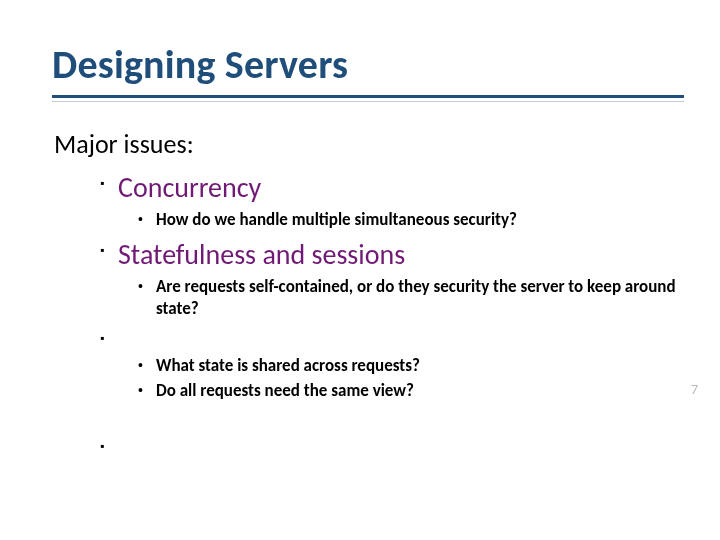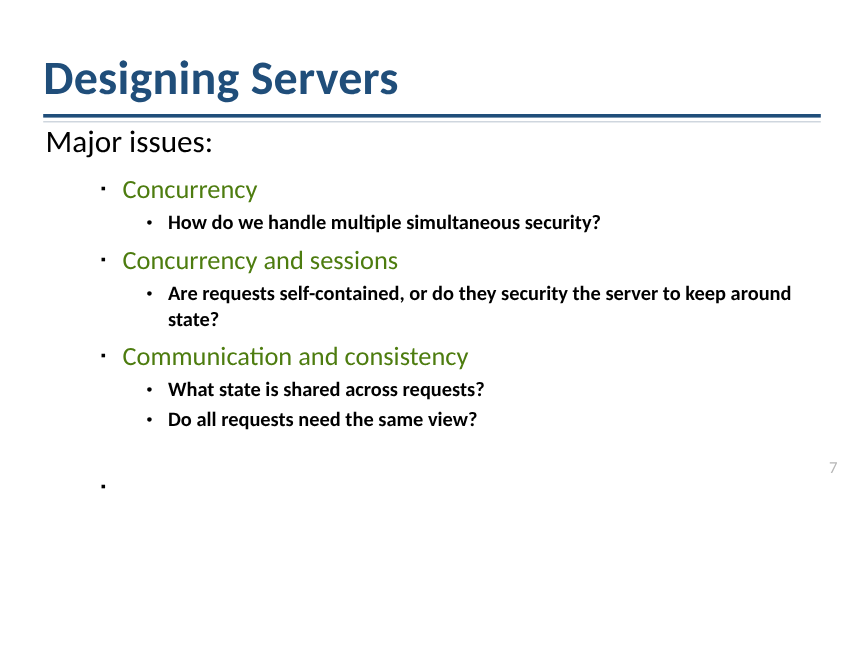--- a/index.html
+++ b/index.html
@@ -10,21 +10,21 @@
     background: #fff;
     font-family: Georgia, 'Times New Roman', serif;
     color: #000;
     overflow: hidden;
   }
   .slide {
     position: relative;
     width: 720px;
     height: 412px;
     box-sizing: border-box;
-    padding: 40px 36px 0 36px;
+    padding: 40px 36px 0 52px;
   }
   .title {
     font-family: "Gill Sans", "Gill Sans MT", Calibri, "Trebuchet MS", sans-serif;
     font-size: 40px;
     font-weight: 700;
     color: #204e7a;
     margin: 0 0 6px 0;
     letter-spacing: 0.2px;
   }
   .rule-thick {
@@ -33,20 +33,21 @@
     background: #204e7a;
     margin: 0;
   }
   .rule-thin {
     border: 0;
     height: 1px;
     background: #c4cdd6;
     margin: 3px 0 0 0;
   }
   .body {
+    margin-top: 26px;
   }
   .l1 {
     font-family: "Gill Sans", "Gill Sans MT", Calibri, "Trebuchet MS", sans-serif;
     font-size: 26px;
     color: #000;
     margin: 0 0 10px 2px;
   }
   .l2-row {
     display: flex;
     margin: 6px 0 4px 48px;
@@ -54,22 +55,22 @@
   .l2-bullet {
     font-family: Arial, sans-serif;
     font-size: 12px;
     color: #000;
     width: 18px;
     flex: 0 0 18px;
     line-height: 26px;
   }
   .l2-text {
     font-family: "Gill Sans", "Gill Sans MT", Calibri, "Trebuchet MS", sans-serif;
-    font-size: 22px;
-    color: #4d7c0f;
+    font-size: 28px;
+    color: #701a75;
   }
   .l3-row {
     display: flex;
     margin: 3px 0 3px 86px;
   }
   .l3-bullet {
     font-family: Arial, sans-serif;
     font-size: 14px;
     color: #000;
     width: 18px;
@@ -113,30 +114,29 @@
       <span class="l2-bullet">▪</span>
       <span class="l2-text">Concurrency</span>
     </div>
     <div class="l3-row">
       <span class="l3-bullet">•</span>
       <span class="l3-text">How do we handle multiple simultaneous security?</span>
     </div>
 
     <div class="l2-row">
       <span class="l2-bullet">▪</span>
-      <span class="l2-text">Concurrency and sessions</span>
+      <span class="l2-text">Statefulness and sessions</span>
     </div>
     <div class="l3-row">
       <span class="l3-bullet">•</span>
       <span class="l3-text">Are requests self-contained, or do they security the server to keep around state?</span>
     </div>
 
     <div class="l2-row">
       <span class="l2-bullet">▪</span>
-      <span class="l2-text">Communication and consistency</span>
     </div>
     <div class="l3-row">
       <span class="l3-bullet">•</span>
       <span class="l3-text">What state is shared across requests?</span>
     </div>
     <div class="l3-row">
       <span class="l3-bullet">•</span>
       <span class="l3-text">Do all requests need the same view?</span>
     </div>
 

